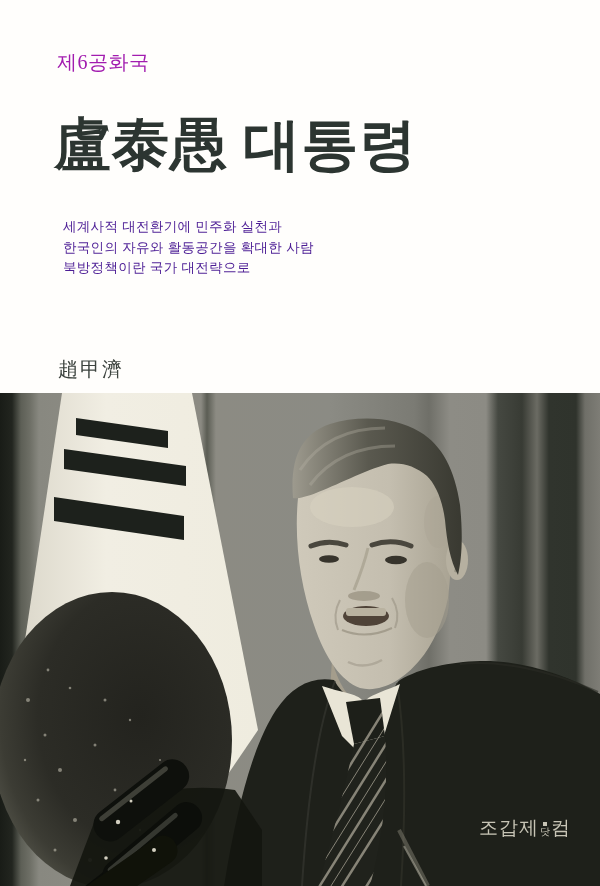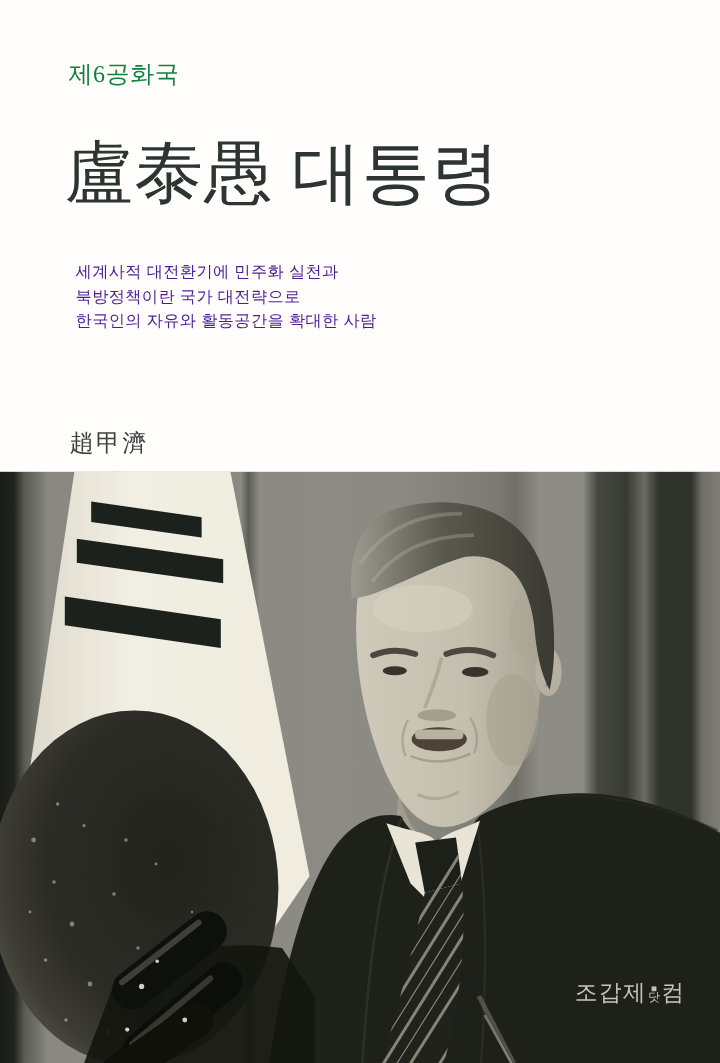--- a/index.html
+++ b/index.html
@@ -2,26 +2,26 @@
 <html><head>
 <meta charset="utf-8">
 <style>
   html,body{margin:0;padding:0;background:#ffffff;}
   .cover{
     position:relative;width:600px;height:886px;background:#fffefc;
     overflow:hidden;font-family:"Liberation Serif","DejaVu Serif",serif;
   }
   .series{
     position:absolute;left:57px;top:49px;
-    font-size:20px;line-height:27px;color:#15803d;letter-spacing:0.5px;
+    font-size:20px;line-height:27px;color:#a21caf;letter-spacing:0.5px;
   }
   .title{
     position:absolute;left:54px;top:110px;
     font-size:57px;line-height:70px;color:#2c3531;letter-spacing:1px;
-    font-weight:400;white-space:nowrap;
+    font-weight:700;white-space:nowrap;
   }
   .subtitle{
     position:absolute;left:63px;top:217px;
     font-family:"Liberation Sans","DejaVu Sans",sans-serif;
     font-size:13.5px;line-height:20.5px;color:#4c1d95;letter-spacing:0.3px;
   }
   .author{
     position:absolute;left:58px;top:356px;
     font-size:20px;color:#3c433e;letter-spacing:2px;font-family:Liberation Serif, serif;
   }
@@ -51,22 +51,22 @@
 <div class="cover">
 
   <div class="series">
     <div>제6공화국</div>
   </div>
 
   <div class="title">盧泰愚 대통령</div>
 
   <div class="subtitle">
     <div>세계사적 대전환기에 민주화 실천과</div>
+    <div>한국인의 자유와 활동공간을 확대한 사람</div>
     <div>북방정책이란 국가 대전략으로</div>
-    <div>한국인의 자유와 활동공간을 확대한 사람</div>
   </div>
 
   <div class="author">趙甲濟</div>
 
   <div class="photo">
     <svg width="600" height="493" viewBox="0 393 600 493" xmlns="http://www.w3.org/2000/svg">
       <defs>
         <linearGradient id="curtain" x1="0" y1="0" x2="1" y2="0">
           <stop offset="0" stop-color="#191c17"></stop>
           <stop offset="0.02" stop-color="#22251f"></stop>

